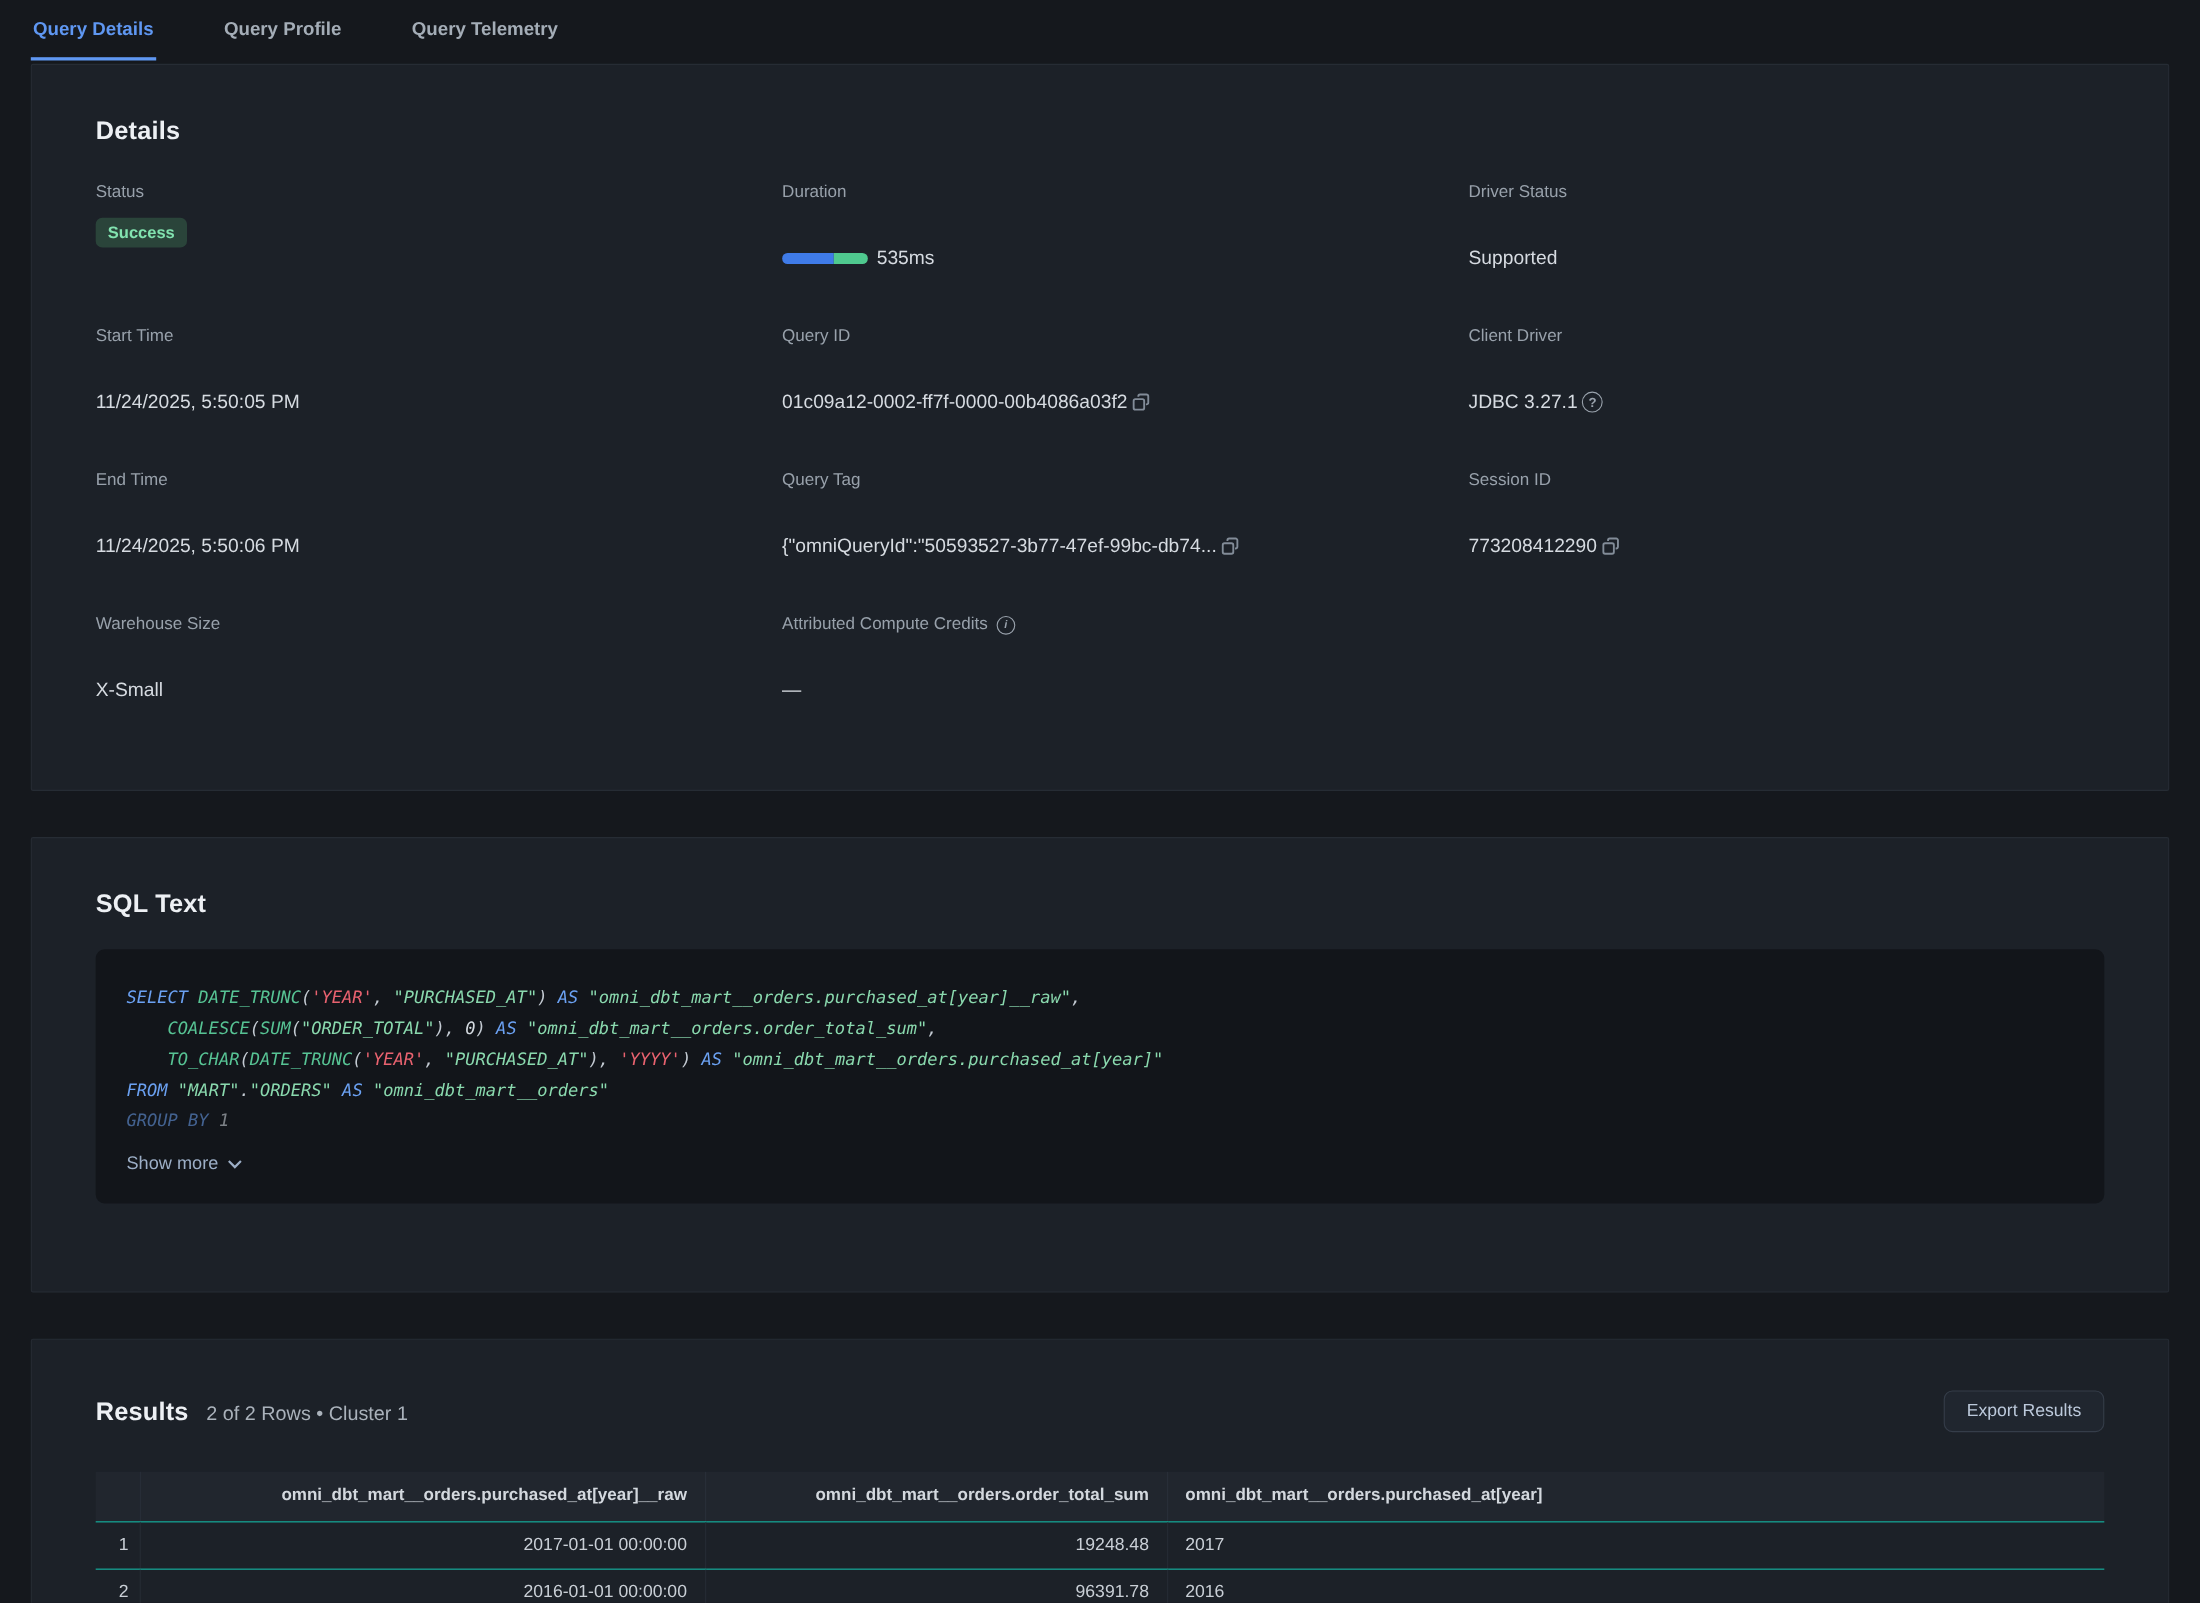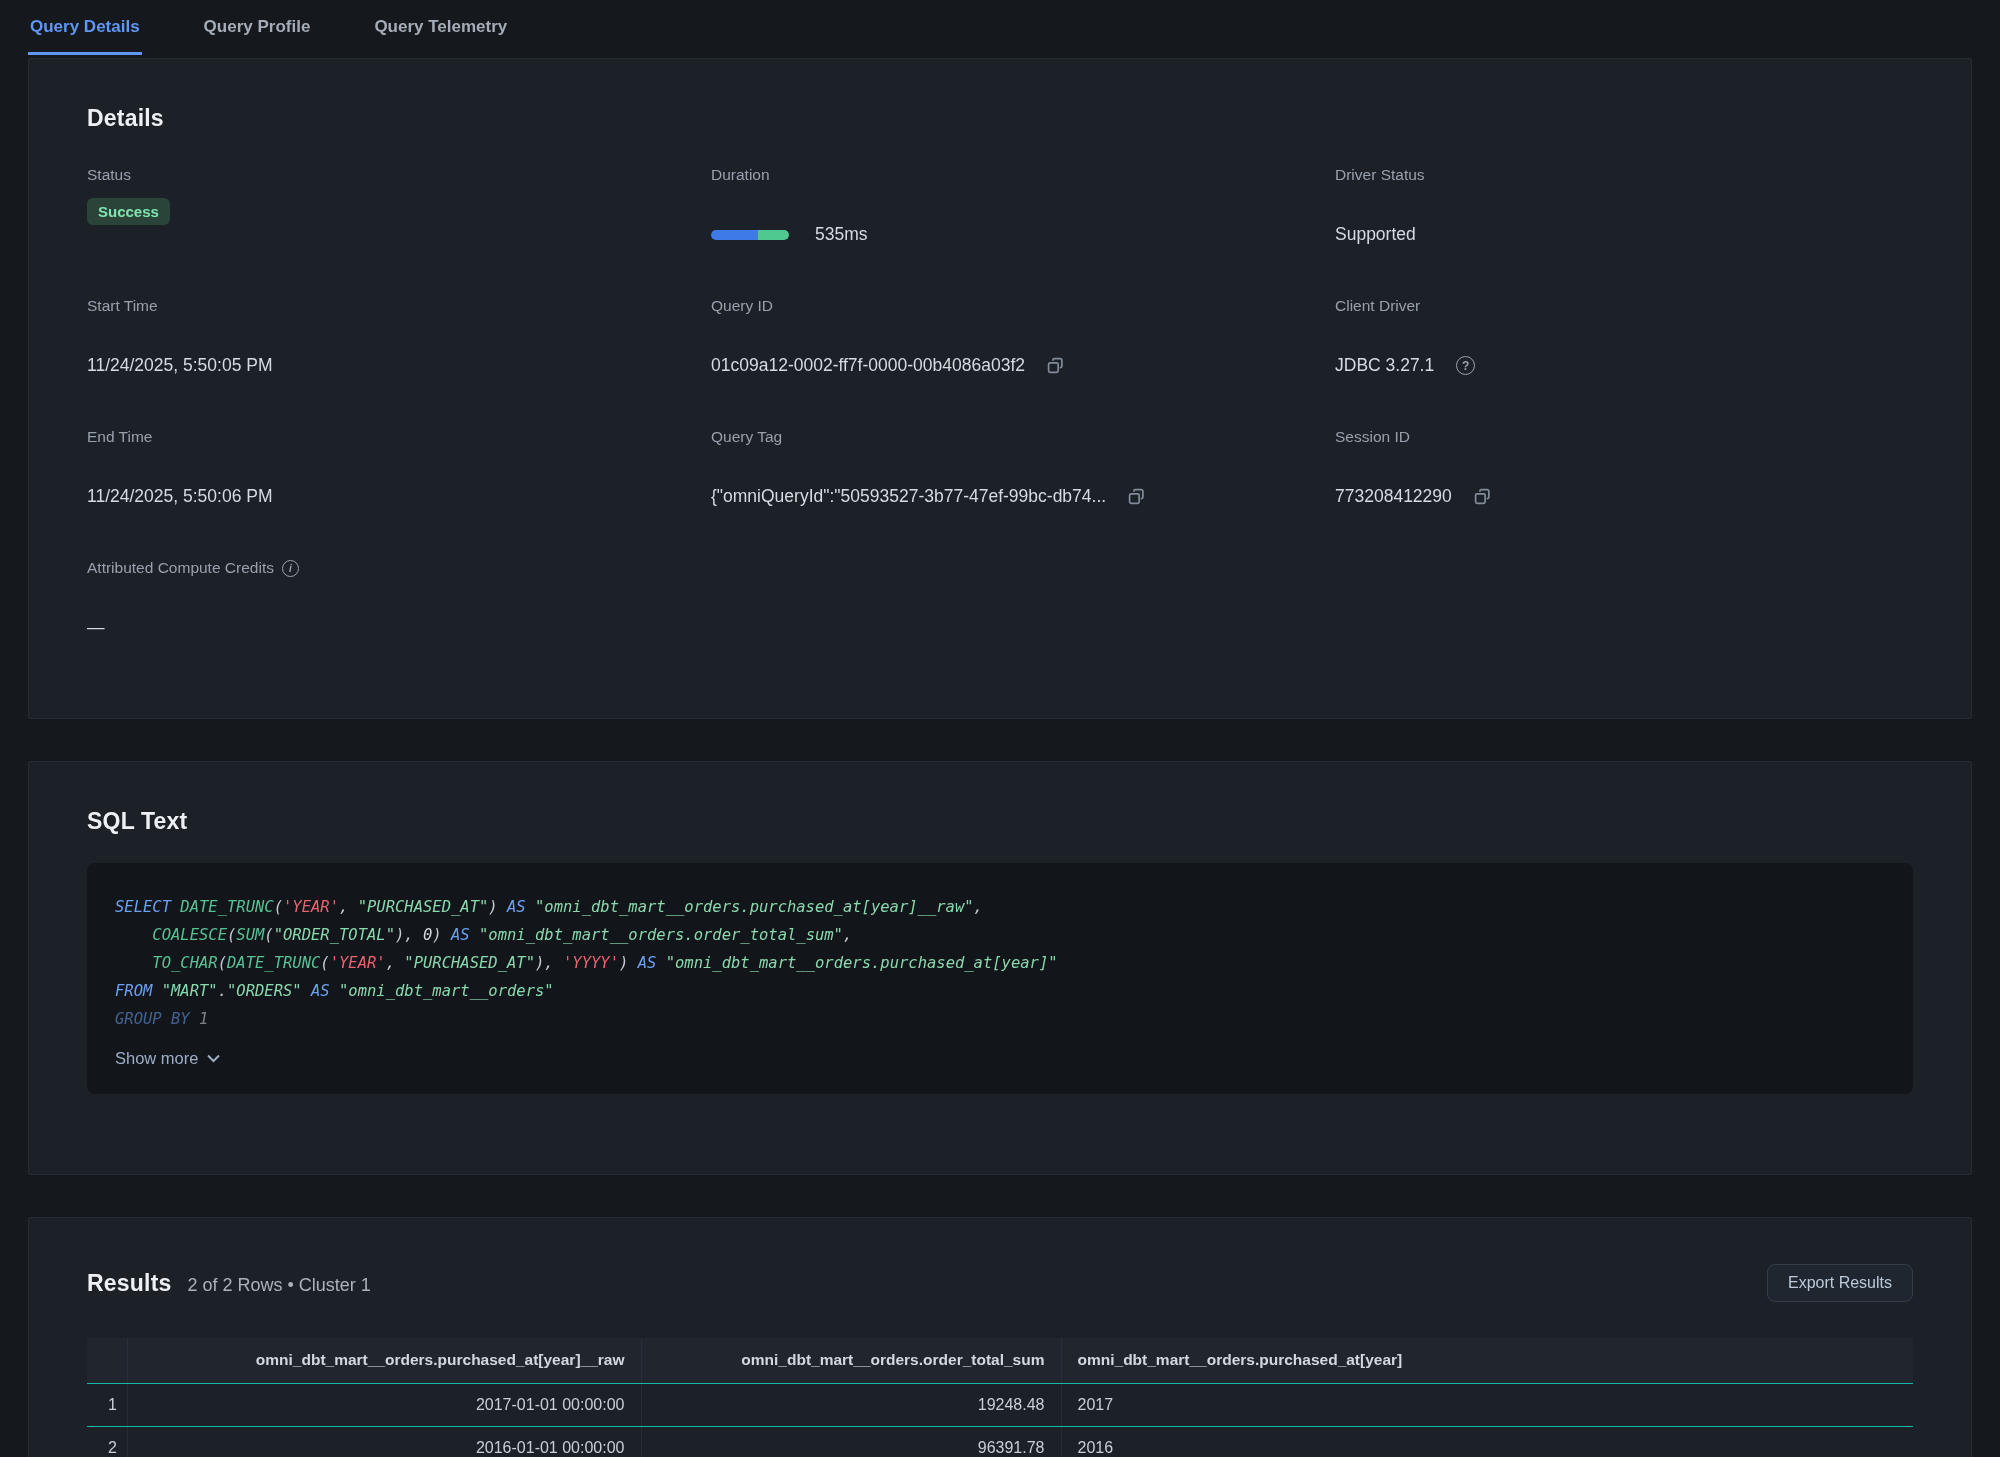--- a/index.html
+++ b/index.html
@@ -19,21 +19,21 @@
   
   .card {
     margin:0 28px 42px 28px; background:var(--card_bg,#1c2128);
     border:1px solid var(--card_border,#262c34); border-radius:2px;
     padding:46px 58px 80px 58px;
   }
   .card-title { font-size:23px; font-weight:700; color:#edf0f4; letter-spacing:.2px; }
   
   .dgrid { display:grid; grid-template-columns:624px 624px 1fr; row-gap:52px; margin-top:34px; }
   .field-label { font-size:15.5px; color:#98a1ab; margin-bottom:14px; display:flex; align-items:center; gap:8px; }
-  .field-value { font-size:17.5px; color:#d6dbe1; display:flex; align-items:center; gap:22px;margin-top:40px; }
+  .field-value { font-size:17.5px; color:#d6dbe1; display:flex; align-items:center; gap:4px;margin-top:40px; }
   .badge {
     display:inline-block; font-size:15px; font-weight:700;
     color:var(--success_text,#82e3b0); background:var(--success_bg,#2a443a);
     padding:5px 11px; border-radius:6px;
   }
   .durbar { display:inline-flex; width:78px; height:10px; border-radius:5px; overflow:hidden; margin-right:4px; }
   .durbar .seg-blue { width:60%; background:var(--duration_blue,#3f7be8); }
   .durbar .seg-green { width:40%; background:var(--duration_green,#4fc98f); }
   .copy-btn { display:inline-flex; cursor:pointer; color:#828c98; flex:none; }
   .copy-btn svg { stroke:currentColor; fill:none; stroke-width:1.6; }
@@ -172,20 +172,24 @@
         <span>773208412290</span>
         <span class="copy-btn">
           <svg width="17" height="17" viewBox="0 0 16 16">
               <rect x="1.5" y="5.5" width="9" height="9" rx="1.5"></rect>
               <path d="M5.5 3.5 v-0.5 a1.5 1.5 0 0 1 1.5 -1.5 h5.5 a1.5 1.5 0 0 1 1.5 1.5 v5.5 a1.5 1.5 0 0 1 -1.5 1.5 h-0.5"></path>
             </svg>
         </span>
       </div>
     </div>
 
+    <div>
+      <div class="field-label">Warehouse Size</div>
+      <div class="field-value">X-Small</div>
+    </div>
 
     <div>
       <div class="field-label">
         <span>Attributed Compute Credits</span>
         <span class="circle-icon" style="width:17px;height:17px;font-size:10px;font-style:italic;">i</span>
       </div>
       <div class="field-value">—</div>
     </div>
 
 

